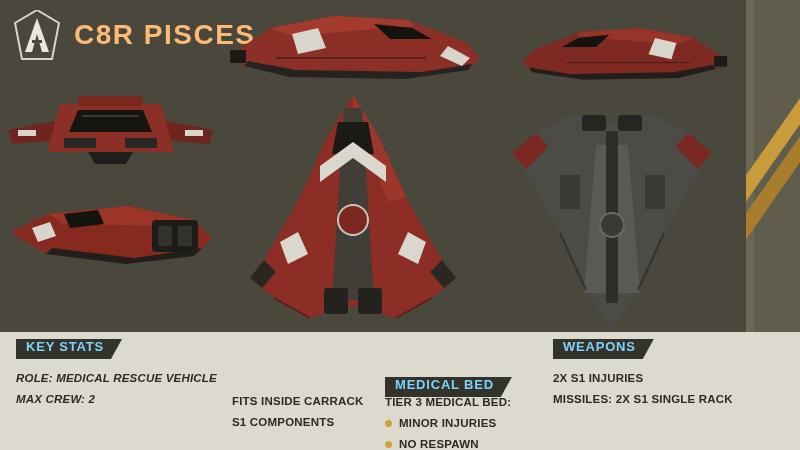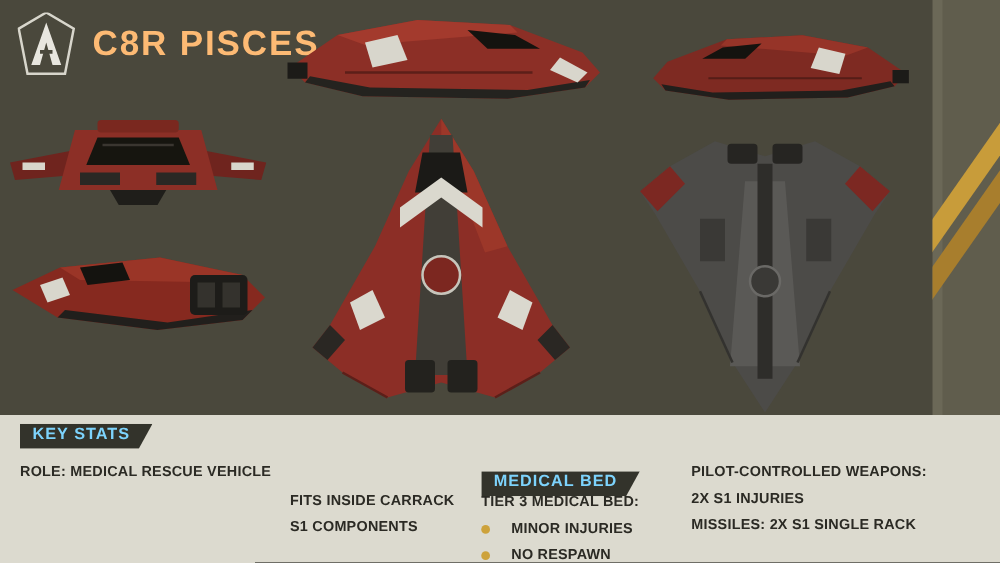--- a/index.html
+++ b/index.html
@@ -23,21 +23,21 @@
   .ship { position:absolute; }
 
   
   .bottom-section { position:absolute; left:0; top:332px; width:800px; height:118px; background:#dcdacf; }
   .badge { position:absolute; top:7px; background:#33332b; color:#7dd3fc; font-size:13px; font-weight:700;
            letter-spacing:0.8px; padding:0 18px 5px 10px;
            clip-path:polygon(0 0, 100% 0, calc(100% - 11px) 100%, 0 100%); }
   .stat-block { position:absolute; top:36px; }
   .stat-line { font-size:11.5px; font-weight:700; color:#2b2a24; letter-spacing:0.2px; line-height:21px;
                white-space:nowrap; }
-  .bullet-row { display:flex; align-items:center; line-height:21px;gap:10px; }
+  .bullet-row { display:flex; align-items:center; line-height:21px; }
   .bullet-dot { display:inline-block; width:7px; height:7px; border-radius:50%; background:#cda23b; margin-right:7px; flex:0 0 auto; }
 </style>
 </head>
 <body>
 
 <div class="page">
 
   <div class="top-section">
 
     <div class="side-strip">
@@ -135,22 +135,23 @@
       <line x1="174" y1="128" x2="148" y2="185" stroke="#33322f" stroke-width="2"></line>
     </svg>
 
   </div>
 
   <div class="bottom-section">
 
     <div class="badge" style="left:16px;">
       <span>KEY STATS</span>
     </div>
-    <div class="stat-block" style="left:16px;">
+    <div class="stat-block" style="left:16px;font-style:italic;">
       <div class="stat-line">ROLE: MEDICAL RESCUE VEHICLE</div>
+      <div class="stat-line">MAX CREW: 2</div>
     </div>
     <div class="stat-block" style="left:232px;margin-top:23px;">
       <div class="stat-line">FITS INSIDE CARRACK</div>
       <div class="stat-line">S1 COMPONENTS</div>
     </div>
 
     <div class="badge" style="left:385px;margin-top:38px;">
       <span>MEDICAL BED</span>
     </div>
     <div class="stat-block" style="left:385px;margin-top:24px;">
@@ -158,20 +159,22 @@
       <div class="bullet-row">
         <span class="bullet-dot"></span>
         <span class="stat-line">MINOR INJURIES</span>
       </div>
       <div class="bullet-row">
         <span class="bullet-dot"></span>
         <span class="stat-line">NO RESPAWN</span>
       </div>
     </div>
 
+    <div class="badge" style="left:553px;">
+      <span>WEAPONS</span>
+    </div>
     <div class="stat-block" style="left:553px;">
-      <div class="stat-line">PILOT-CONTROLLED WEAPONS:</div>
       <div class="stat-line">2X S1 INJURIES</div>
       <div class="stat-line">MISSILES: 2X S1 SINGLE RACK</div>
     </div>
 
   </div>
 </div>
 
 </body></html>

